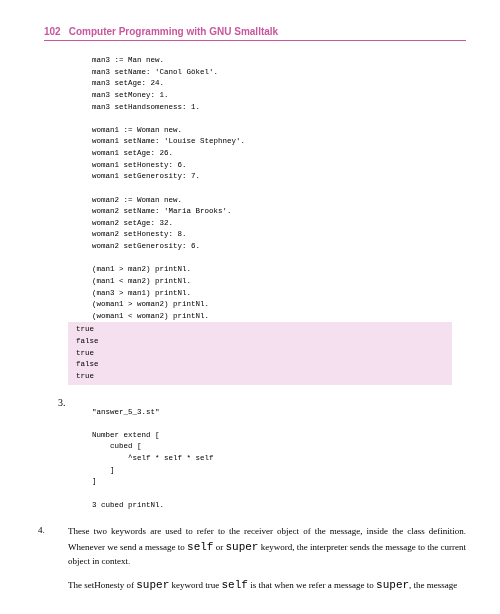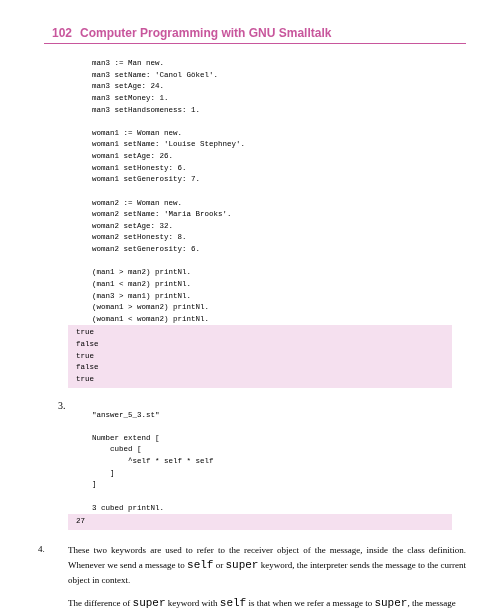--- a/index.html
+++ b/index.html
@@ -12,25 +12,24 @@
       color: #000;
       padding: 26px 34px 0 44px;
       position: relative;
     }
     .header {
       border-bottom: 1px solid #c8569c;
       padding-bottom: 3px;
       margin-bottom: 14px;
     }
     .header-text {
-      font-size: 12px;
+      font-size: 10px;
       font-weight: bold;
       color: #c8569c;
       font-family: Arial, sans-serif;
-      margin-left: 8px;
     }
     .page-num {
       margin-right: 8px;
     }
     .code-block {
       font-family: 'Courier New', monospace;
       font-size: 7.5px;
       line-height: 1.55;
       white-space: pre;
       color: #000;
@@ -122,24 +121,23 @@
   <div class="spacer-sm"></div>
   <div class="code-block">"answer_5_3.st"
 
 Number extend [
     cubed [
         ^self * self * self
     ]
 ]
 
 3 cubed printNl.</div>
-  <div class="output-block">27</div>
 </div>
 
 <div class="section-4">
   <span class="list-num-4">4.</span>
   <p class="para">
     <span>These two keywords are used to refer to the receiver object of the message, inside the class definition. Whenever we send a message to </span><span class="mono">self</span><span> or </span><span class="mono">super</span><span> keyword, the interpreter sends the message to the current object in context.</span>
   </p>
   <p class="para">
-    <span>The difference of </span><span class="mono">super</span><span> keyword with </span><span class="mono">self</span><span> is that when we refer a message to </span><span class="mono">super</span><span>, the message</span>
+    <span>The setHonesty of </span><span class="mono">super</span><span> keyword true </span><span class="mono">self</span><span> is that when we refer a message to </span><span class="mono">super</span><span>, the message</span>
   </p>
 </div>
 
 </body></html>

